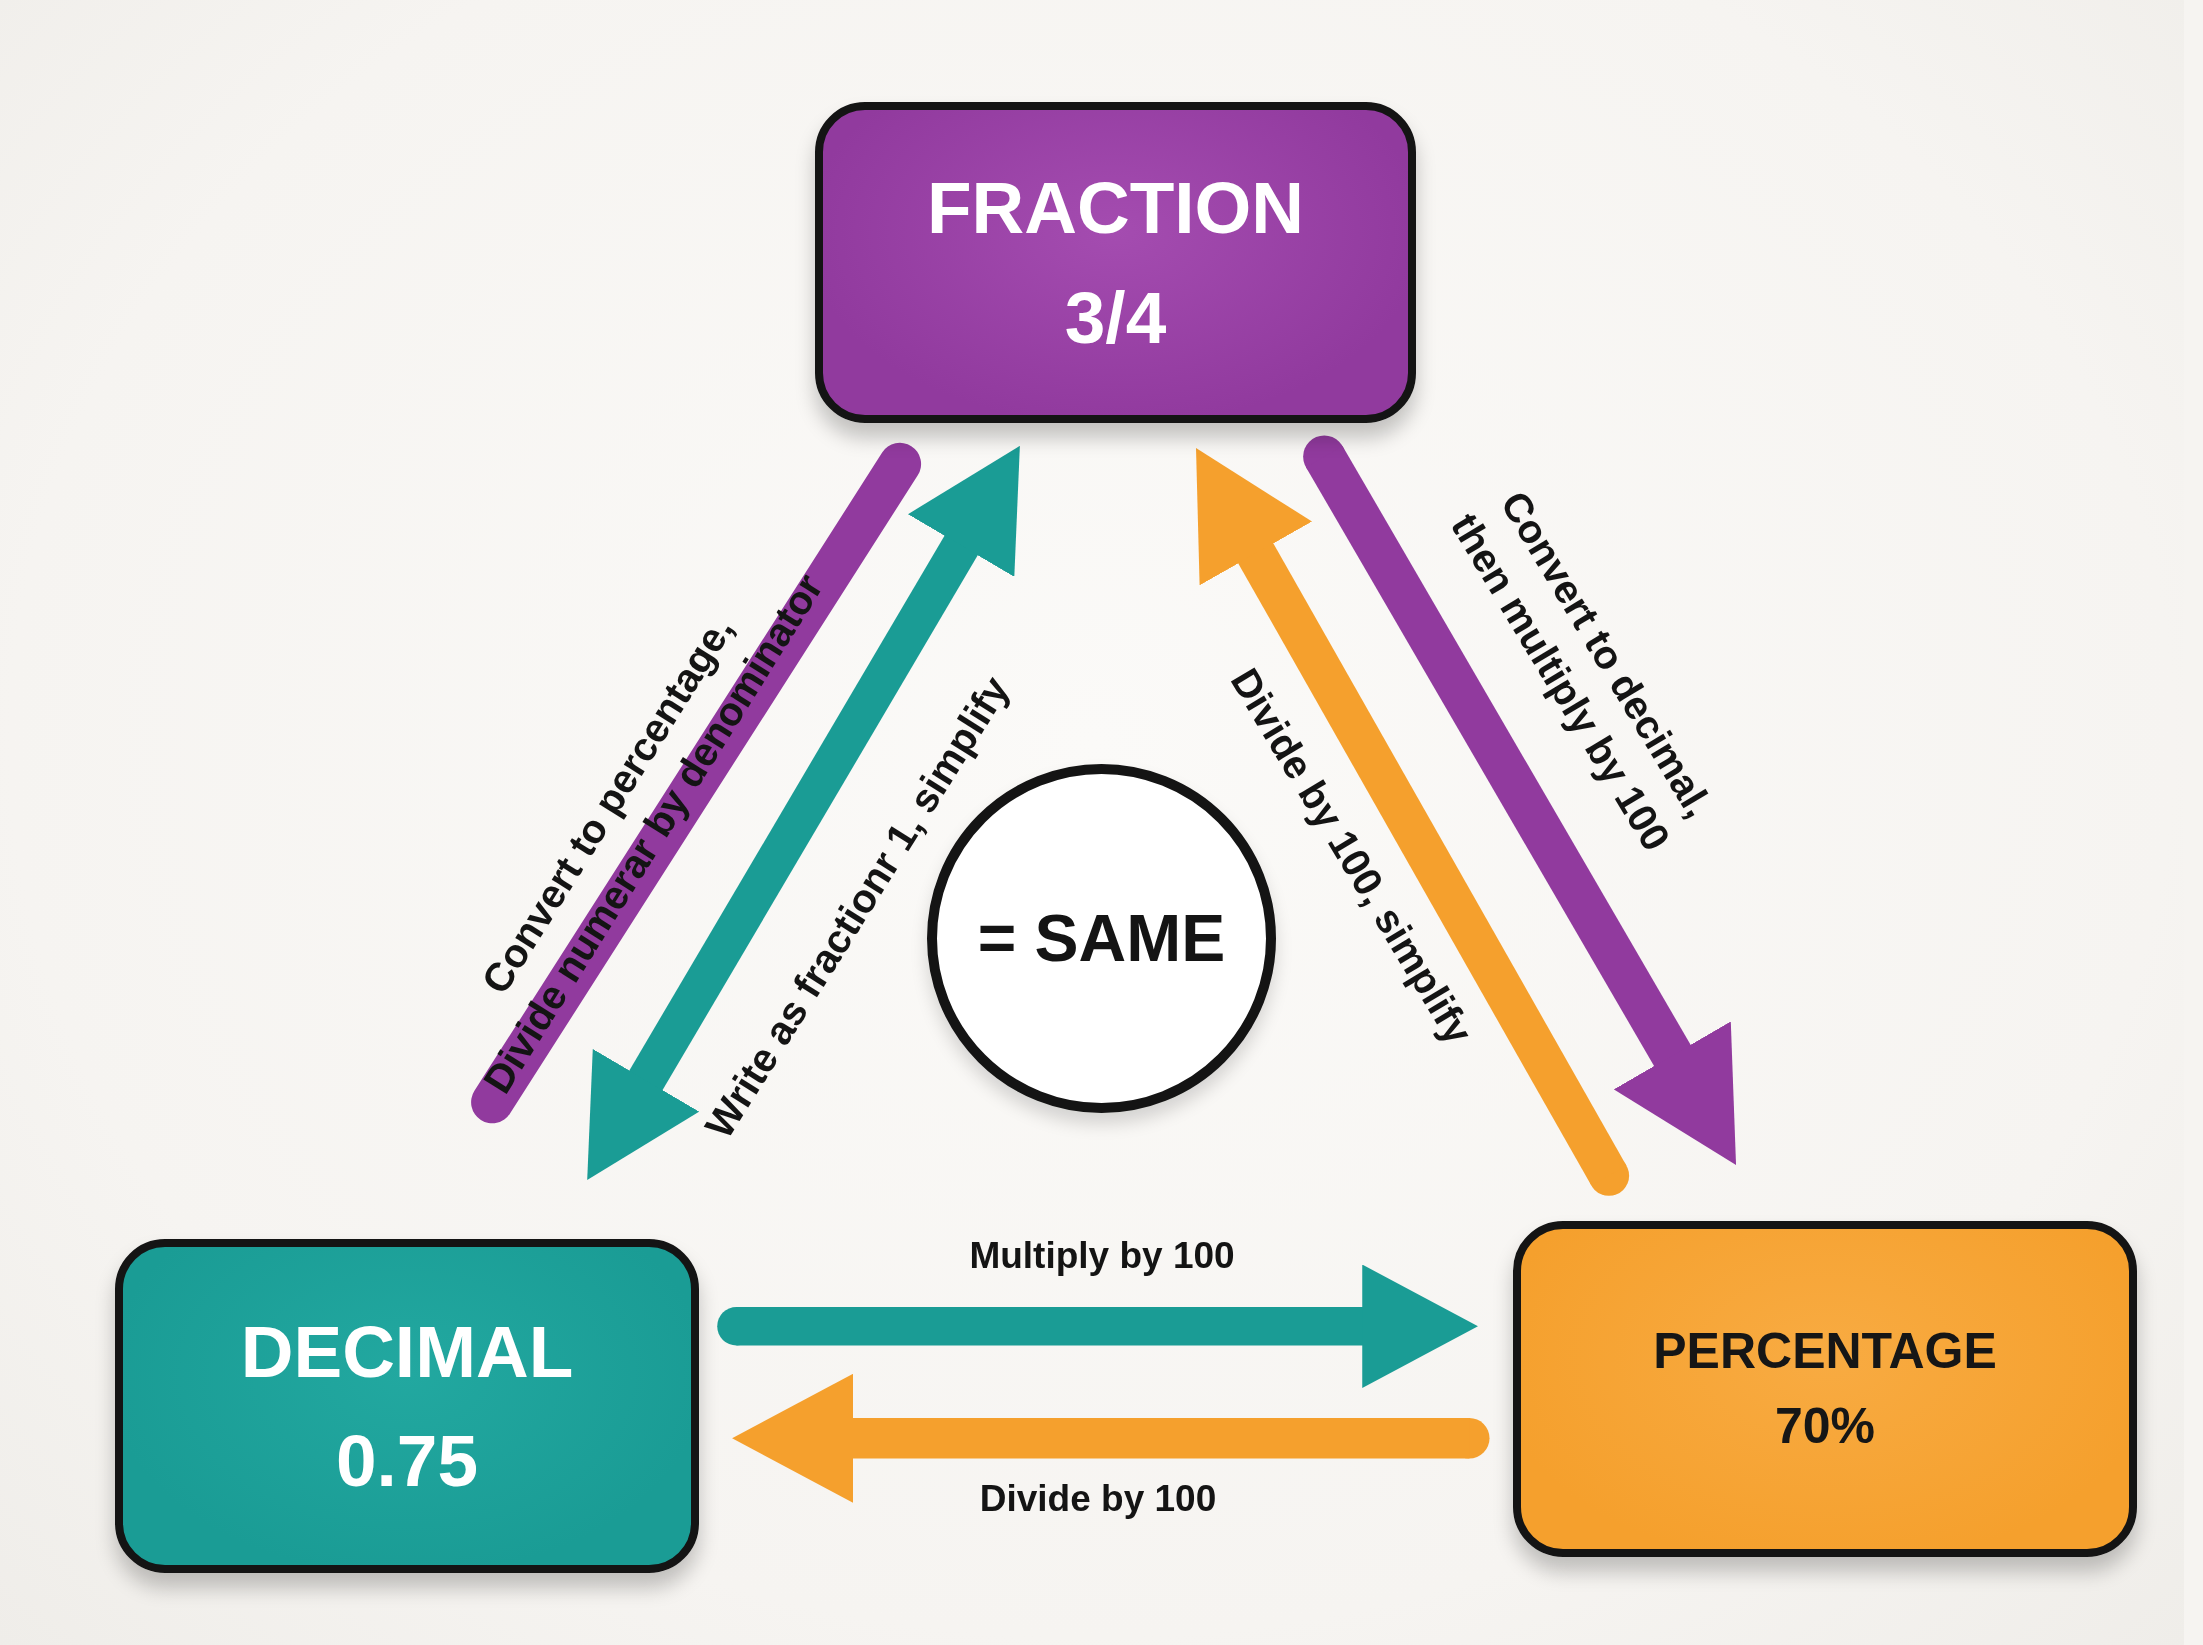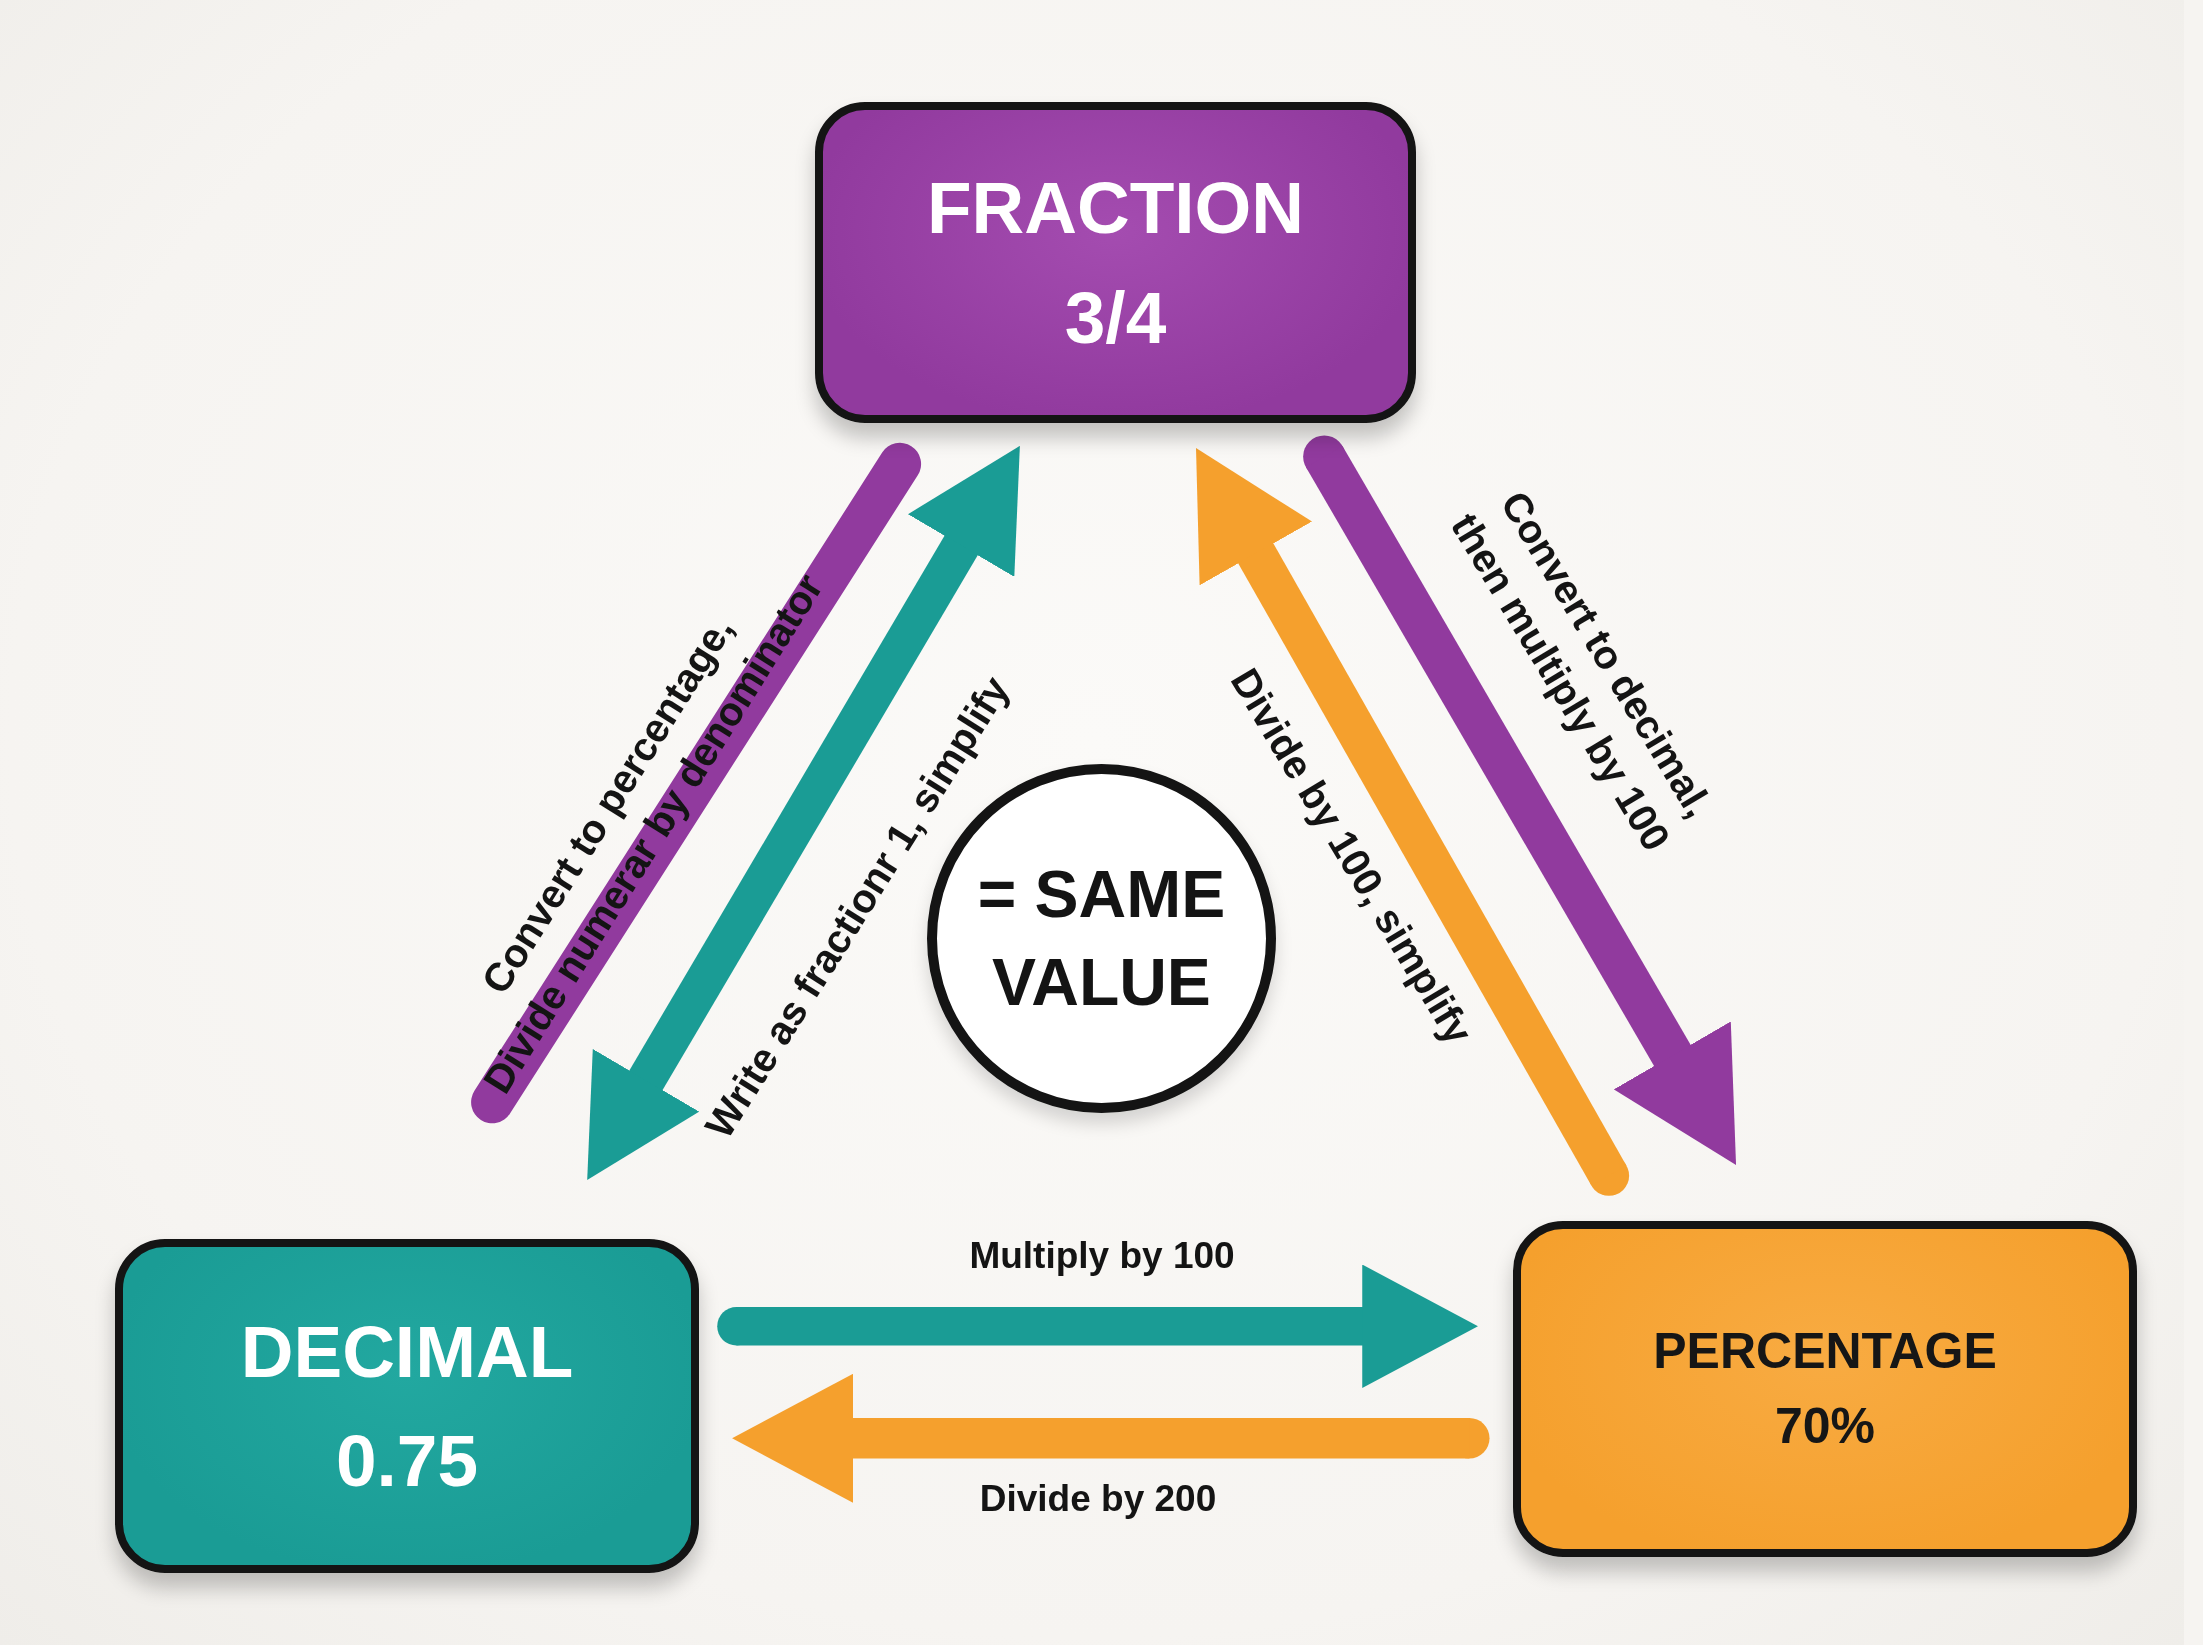--- a/index.html
+++ b/index.html
@@ -108,21 +108,20 @@
     <div>0.75</div>
   </div>
 
   <div class="node node-percentage">
     <div>PERCENTAGE</div>
     <div>70%</div>
   </div>
 
   <div class="same-circle">
     <div>= SAME</div>
-    <div>VALUE</div>
   </div>
 
   <div class="dlabel lbl-frac-dec">
     <div>Convert to percentage,</div>
     <div>Divide numerar by denominator</div>
   </div>
 
   <div class="dlabel lbl-dec-frac">
     <div>Write as fractionr 1, simplify</div>
   </div>
@@ -131,16 +130,16 @@
     <div>Convert to decimal,</div>
     <div>then multiply by 100</div>
   </div>
 
   <div class="dlabel lbl-pct-frac">
     <div>Divide by 100, simplify</div>
   </div>
 
   <div class="hlabel lbl-multiply">Multiply by 100</div>
 
-  <div class="hlabel lbl-divide">Divide by 200</div>
+  <div class="hlabel lbl-divide">Divide by 100</div>
 
 </div>
 
 
 </body></html>

